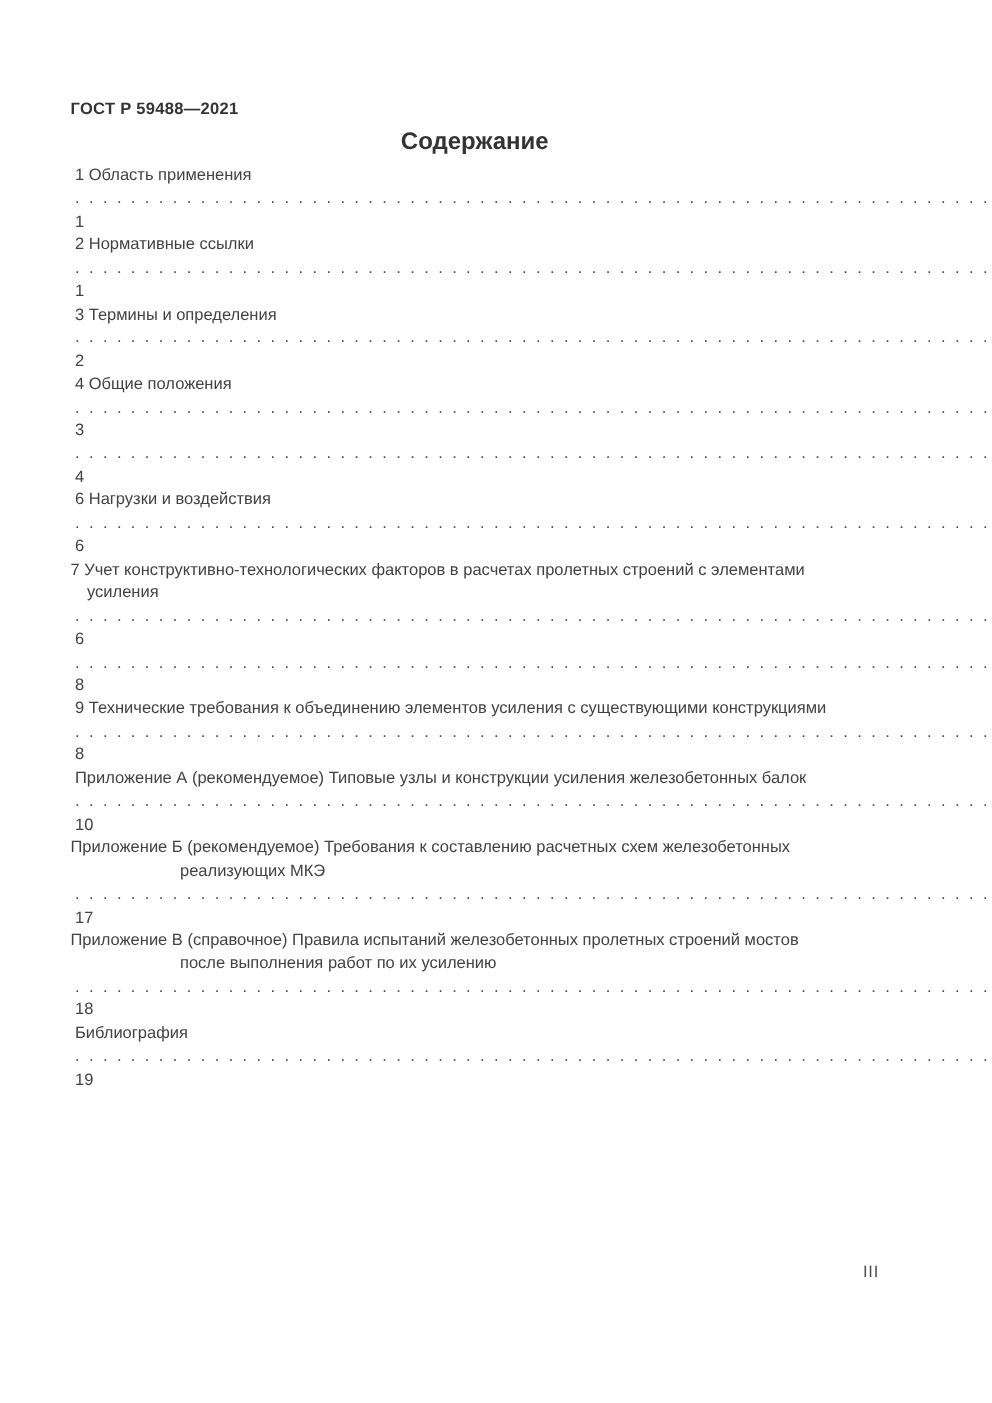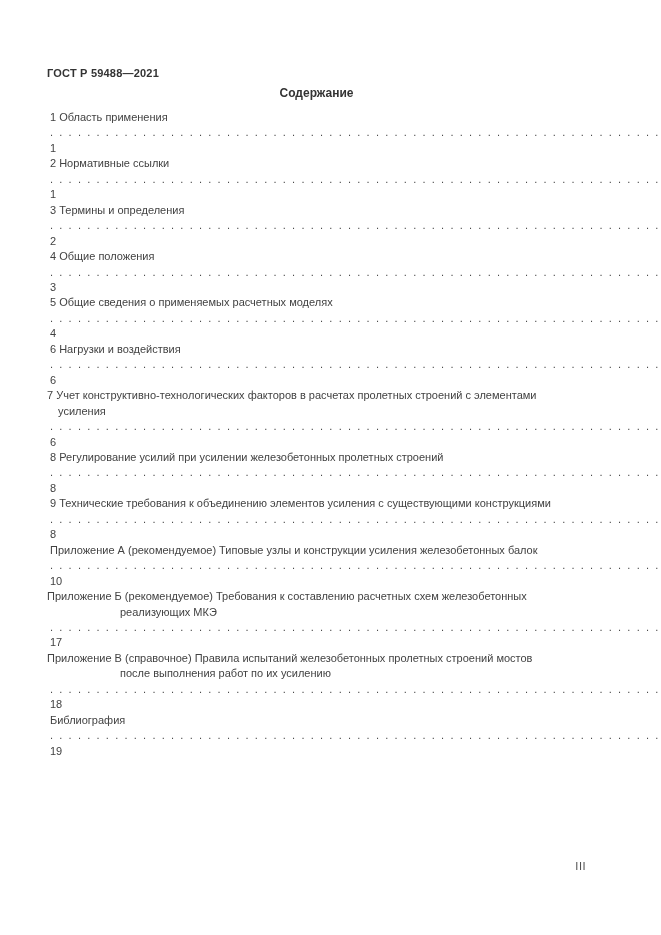--- a/index.html
+++ b/index.html
@@ -26,21 +26,21 @@
     color: #333333;
     letter-spacing: 0.2px;
     margin-top: 12px;
   }
   .toc-title {
     position: absolute;
     top: 86px;
     left: 47px;
     width: 539px;
     text-align: center;
-    font-size: 12px;
+    font-size: 16px;
     font-weight: bold;
     color: #333333;
   }
   .toc-list {
     position: absolute;
     top: 110px;
     left: 47px;
     width: 539px;
     font-size: 11px;
     line-height: 15.45px;
@@ -73,21 +73,20 @@
   }
   .footer-page-number {
     position: absolute;
     top: 842px;
     left: 47px;
     width: 539px;
     text-align: right;
     font-size: 11px;
     color: #4f4f4f;
     letter-spacing: 0.5px;
-    margin-top: 18px;
   }
 </style>
 </head>
 <body>
 
 <div class="page">
   <div class="doc-code">ГОСТ Р 59488—2021</div>
 
   <div class="toc-title">Содержание</div>
 
@@ -115,21 +114,20 @@
       </div>
       <div class="toc-entry">
         <div class="toc-line">
           <span class="toc-text">4 Общие положения</span>
           <span class="toc-leader">. . . . . . . . . . . . . . . . . . . . . . . . . . . . . . . . . . . . . . . . . . . . . . . . . . . . . . . . . . . . . . . . . . . . . . . . . . . . . . . . . . . . . . . . . . . . . . . . . . . . . . . . . . . . . . . . . . . . . . . . . . . . . . . . . . . . . . . . . . . . . . . . . . . . . . . . . . . . . . . . </span>
           <span class="toc-page">3</span>
         </div>
       </div>
       <div class="toc-entry">
         <div class="toc-line">
-          <span class="toc-text">5 Общие сведения о применяемых расчетных моделях</span>
           <span class="toc-leader">. . . . . . . . . . . . . . . . . . . . . . . . . . . . . . . . . . . . . . . . . . . . . . . . . . . . . . . . . . . . . . . . . . . . . . . . . . . . . . . . . . . . . . . . . . . . . . . . . . . . . . . . . . . . . . . . . . . . . . . . . . . . . . . . . . . . . . . . . . . . . . . . . . . . . . . . . . . . . . . . </span>
           <span class="toc-page">4</span>
         </div>
       </div>
       <div class="toc-entry">
         <div class="toc-line">
           <span class="toc-text">6 Нагрузки и воздействия</span>
           <span class="toc-leader">. . . . . . . . . . . . . . . . . . . . . . . . . . . . . . . . . . . . . . . . . . . . . . . . . . . . . . . . . . . . . . . . . . . . . . . . . . . . . . . . . . . . . . . . . . . . . . . . . . . . . . . . . . . . . . . . . . . . . . . . . . . . . . . . . . . . . . . . . . . . . . . . . . . . . . . . . . . . . . . . </span>
           <span class="toc-page">6</span>
         </div>
@@ -139,21 +137,20 @@
           <span class="toc-text">7 Учет конструктивно-технологических факторов в расчетах пролетных строений с элементами</span>
         </div>
         <div class="toc-line ind1">
           <span class="toc-text">усиления</span>
           <span class="toc-leader">. . . . . . . . . . . . . . . . . . . . . . . . . . . . . . . . . . . . . . . . . . . . . . . . . . . . . . . . . . . . . . . . . . . . . . . . . . . . . . . . . . . . . . . . . . . . . . . . . . . . . . . . . . . . . . . . . . . . . . . . . . . . . . . . . . . . . . . . . . . . . . . . . . . . . . . . . . . . . . . . </span>
           <span class="toc-page">6</span>
         </div>
       </div>
       <div class="toc-entry">
         <div class="toc-line">
-          <span class="toc-text">8 Регулирование усилий при усилении железобетонных пролетных строений</span>
           <span class="toc-leader">. . . . . . . . . . . . . . . . . . . . . . . . . . . . . . . . . . . . . . . . . . . . . . . . . . . . . . . . . . . . . . . . . . . . . . . . . . . . . . . . . . . . . . . . . . . . . . . . . . . . . . . . . . . . . . . . . . . . . . . . . . . . . . . . . . . . . . . . . . . . . . . . . . . . . . . . . . . . . . . . </span>
           <span class="toc-page">8</span>
         </div>
       </div>
       <div class="toc-entry">
         <div class="toc-line">
           <span class="toc-text">9 Технические требования к объединению элементов усиления с существующими конструкциями</span>
           <span class="toc-leader">. . . . . . . . . . . . . . . . . . . . . . . . . . . . . . . . . . . . . . . . . . . . . . . . . . . . . . . . . . . . . . . . . . . . . . . . . . . . . . . . . . . . . . . . . . . . . . . . . . . . . . . . . . . . . . . . . . . . . . . . . . . . . . . . . . . . . . . . . . . . . . . . . . . . . . . . . . . . . . . . </span>
           <span class="toc-page">8</span>
         </div>

